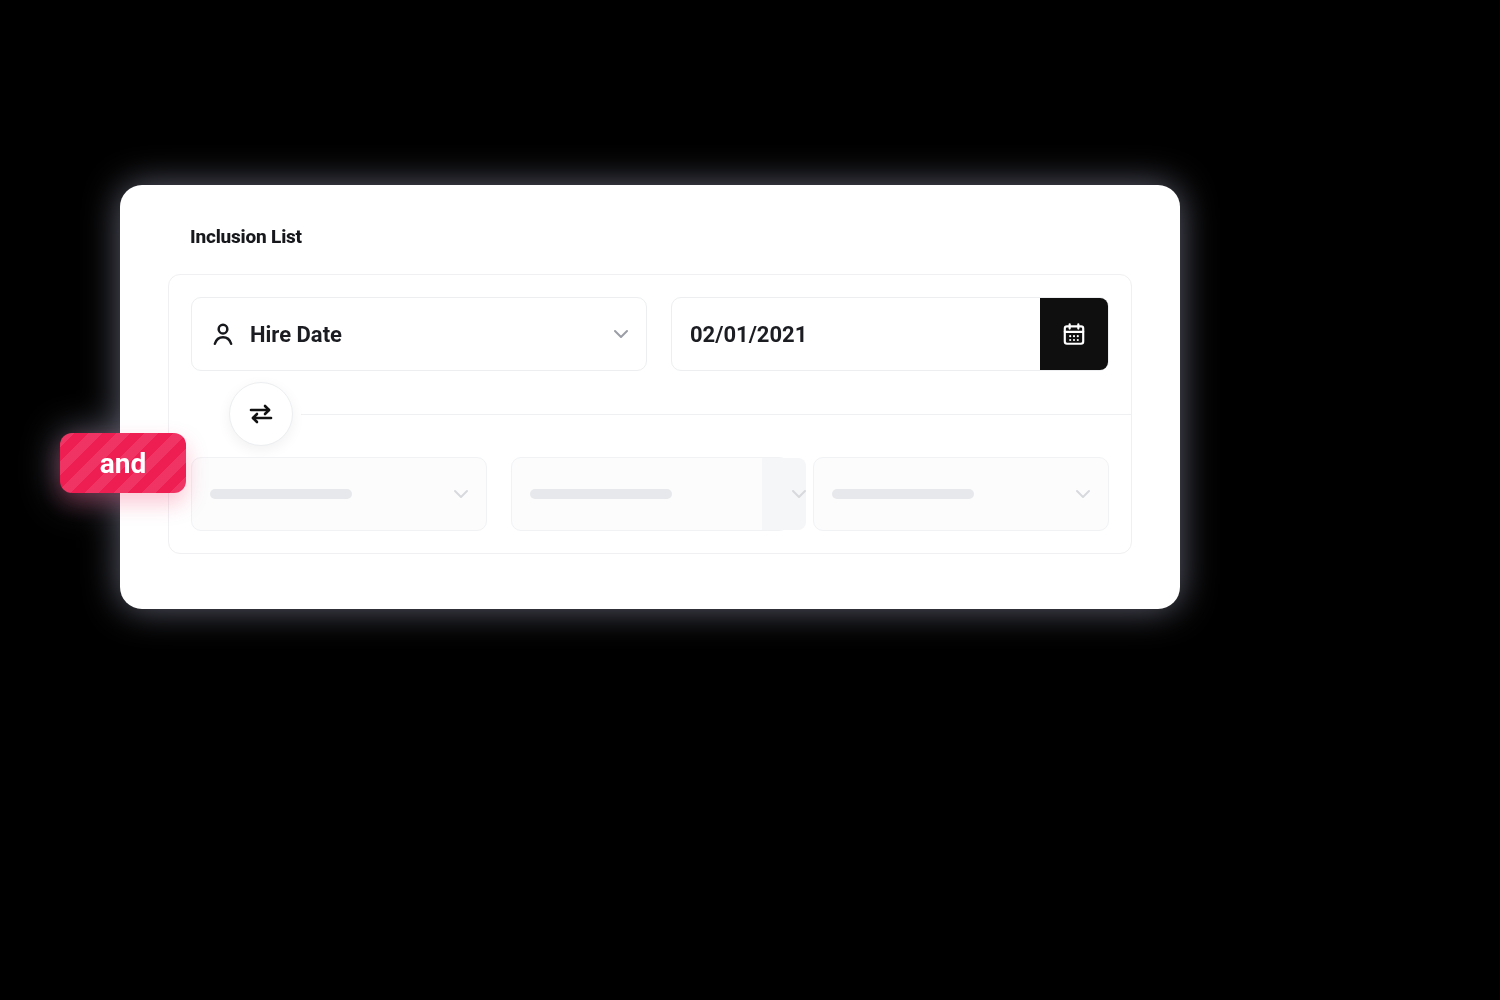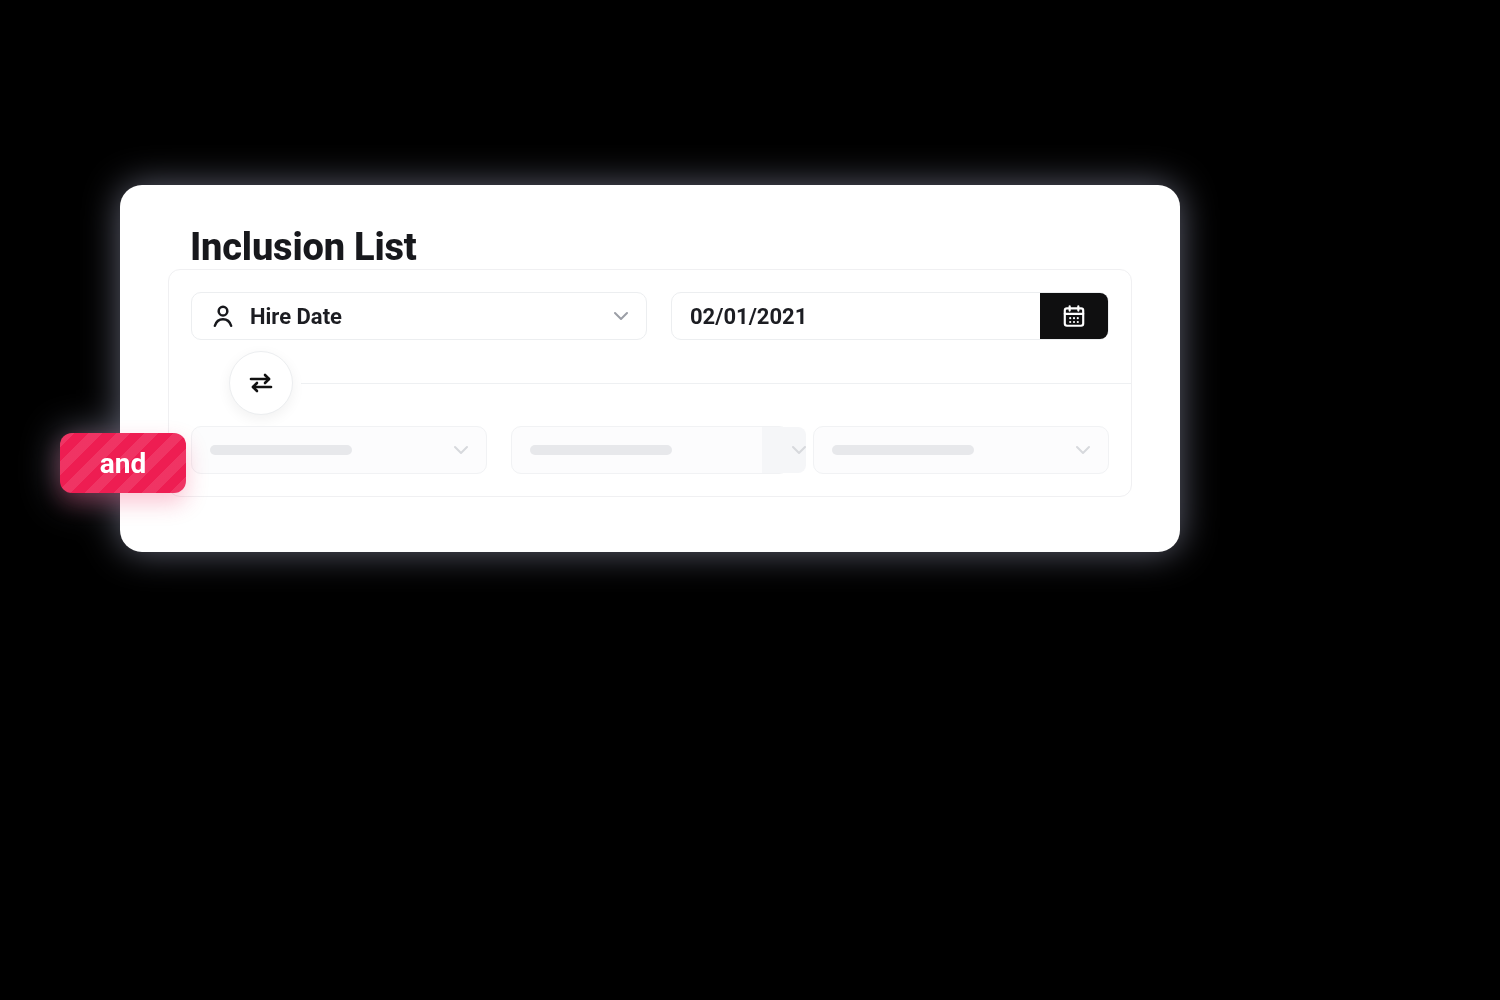--- a/index.html
+++ b/index.html
@@ -24,42 +24,43 @@
   .card {
     background: #fff;
     border-radius: 22px;
     padding: 40px 48px 55px 48px;
     width: 1060px;
     margin-left: 15px;
     position: relative;
   }
 
   .card-title {
-    font-size: 38px;
+    font-size: 19px;
     font-weight: 800;
     color: #17181c;
     letter-spacing: -0.2px;
+    margin-bottom: 26px;
     margin-left: 22px;
   }
 
   .rule-block {
     border: 1.5px solid #f0f0f2;
     border-radius: 12px;
     padding: 22px 22px;
   }
 
   .row {
     display: flex;
     gap: 24px;
     align-items: stretch;
   }
 
   .select {
     flex: 1 1 0;
-    height: 48px;
+    height: 74px;
     border: 1.5px solid #eceef0;
     border-radius: 10px;
     background: #fff;
     display: flex;
     align-items: center;
     padding: 0 18px;
     gap: 14px;
     font-size: 22px;
     font-weight: 700;
     color: #1c1d22;

